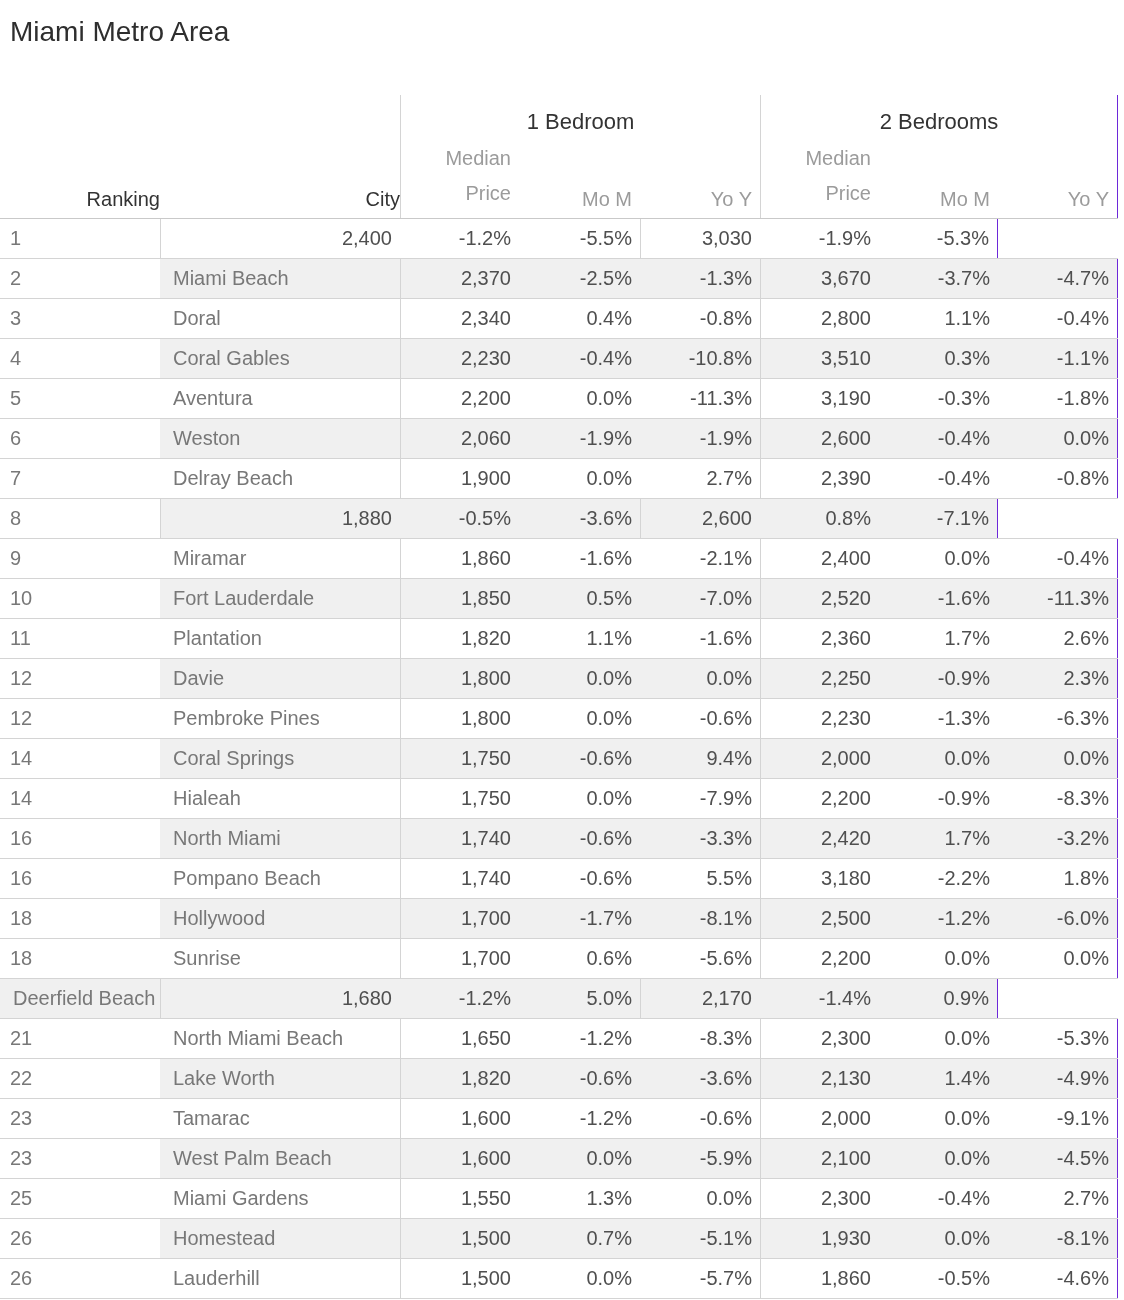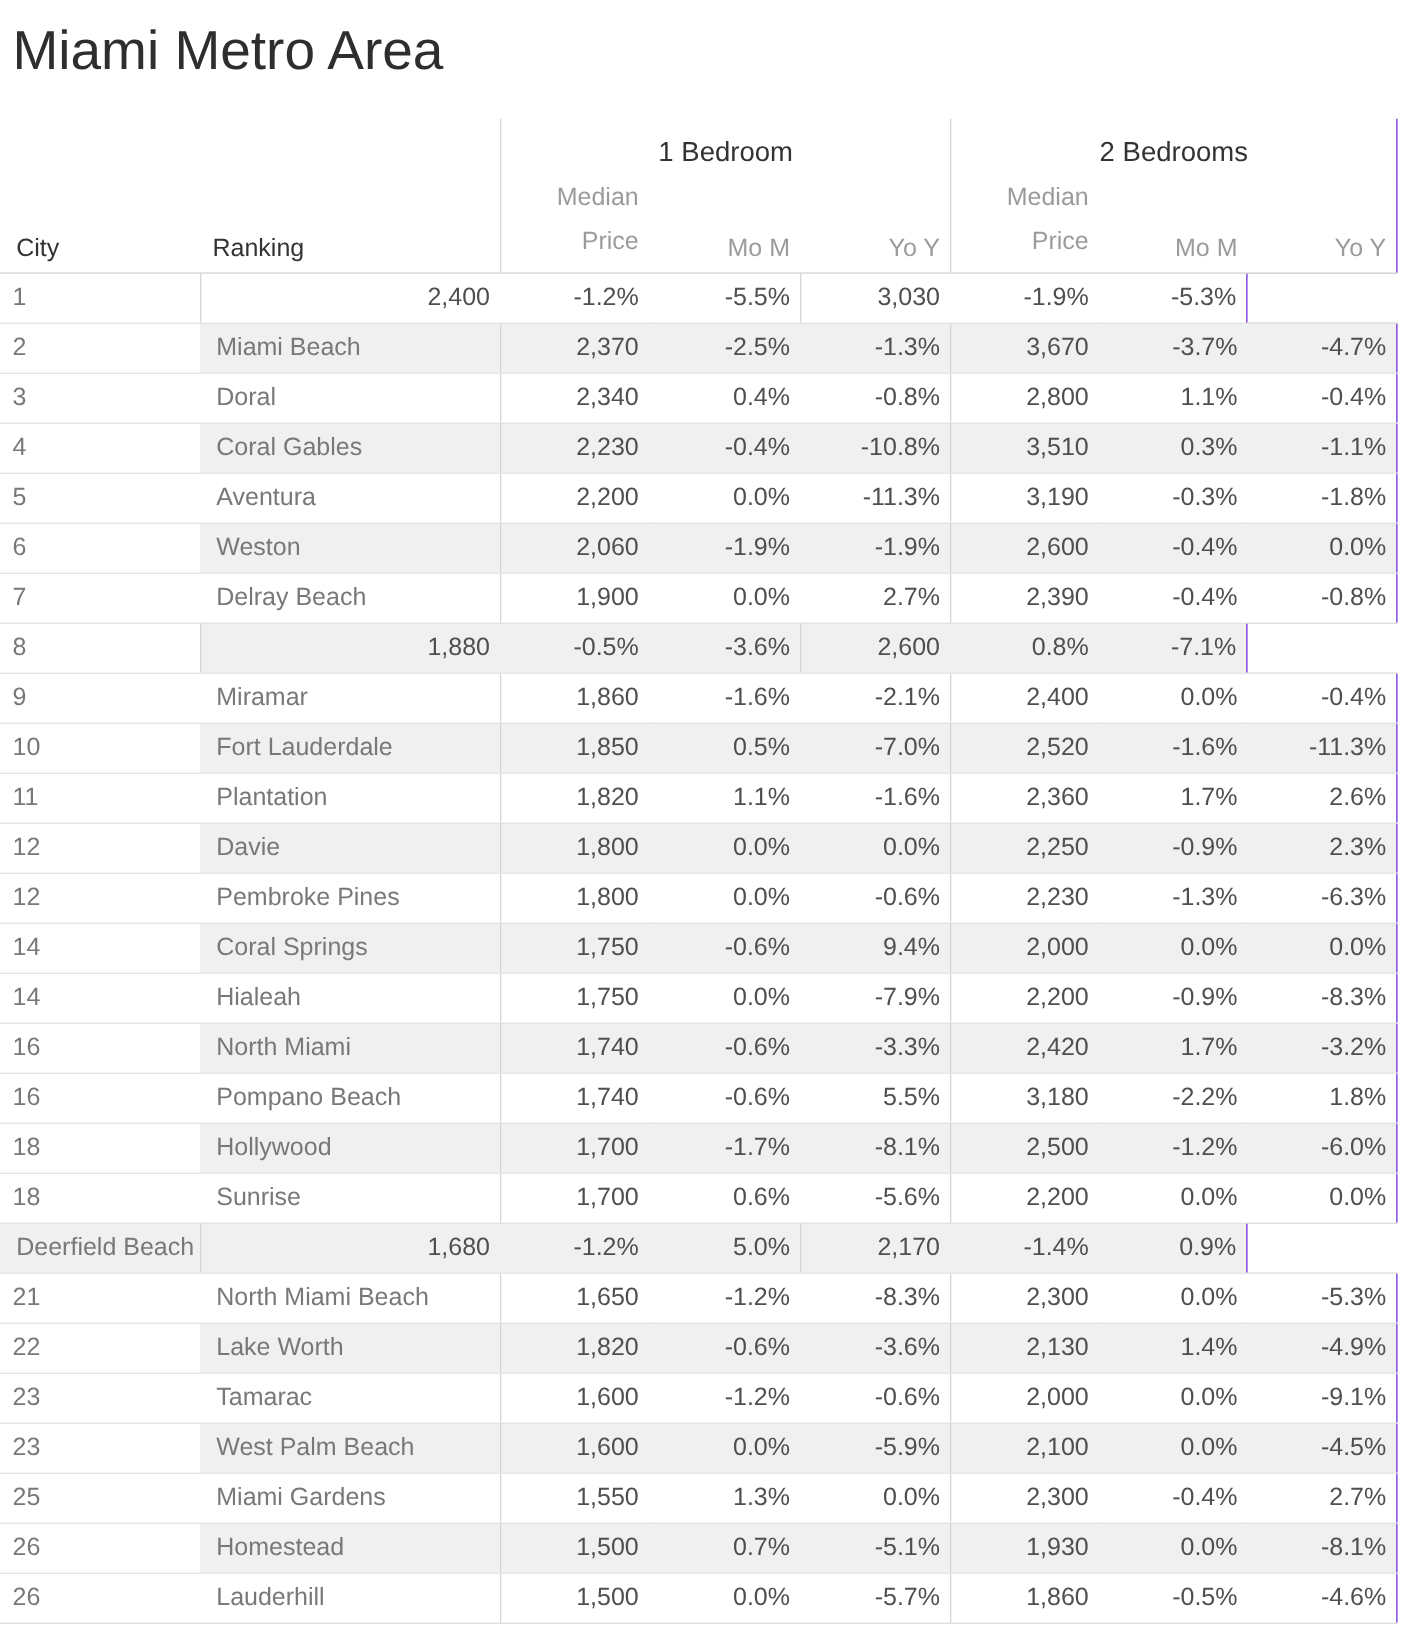--- a/index.html
+++ b/index.html
@@ -1,36 +1,36 @@
 <!DOCTYPE html>
 <html><head>
 <meta charset="utf-8">
 <style>
   html,body { margin:0; padding:0; background:#ffffff; }
   body { font-family:"Liberation Sans", sans-serif; }
   .page { position:relative; width:1124px; height:1300px; background:#ffffff; overflow:hidden; }
 
   .title {
     position:absolute; left:10px; top:16px;
-    font-size:44px; font-weight:400; color:#2e2e2e; letter-spacing:0;
+    font-size:28px; font-weight:400; color:#2e2e2e; letter-spacing:0;
   }
 
   .table { position:absolute; left:0; top:95px; width:1118px; }
 
   .grid {
     display:grid;
     grid-template-columns:160px 240px 119px 121px 120px 119px 119px 120px;
   }
 
   
   .thead { border-bottom:1px solid #c9c9c9; }
   .thead-row1 { height:46px; }
   .thead-row2 { height:77px; }
 
-  .hcell { box-sizing:border-box; }
+  .hcell { box-sizing:border-box;align-items:flex-end; }
   .group-cell {
     display:flex; align-items:flex-end; justify-content:center;
     font-size:22px; color:#333333; padding-bottom:6px;
   }
   .span3a { grid-column:3 / span 3; }
   .span3b { grid-column:6 / span 3; }
 
   .label-cell {
     display:flex; flex-direction:column; justify-content:flex-end;
     font-size:20px; padding-bottom:7px;
@@ -68,22 +68,22 @@
   <div class="table">
 
     <div class="thead">
       <div class="grid thead-row1">
         <div class="hcell"></div>
         <div class="hcell"></div>
         <div class="hcell group-cell span3a bl">1 Bedroom</div>
         <div class="hcell group-cell span3b bl br">2 Bedrooms</div>
       </div>
       <div class="grid thead-row2">
+        <div class="hcell label-cell al dark pl-rank">Ranking</div>
         <div class="hcell label-cell al dark pl-city">City</div>
-        <div class="hcell label-cell al dark pl-rank">Ranking</div>
         <div class="hcell label-cell ar lite pr-num bl two-line">
           <div>Median</div>
           <div>Price</div>
         </div>
         <div class="hcell label-cell ar lite pr-num">Mo M</div>
         <div class="hcell label-cell ar lite pr-num">Yo Y</div>
         <div class="hcell label-cell ar lite pr-num bl two-line">
           <div>Median</div>
           <div>Price</div>
         </div>

